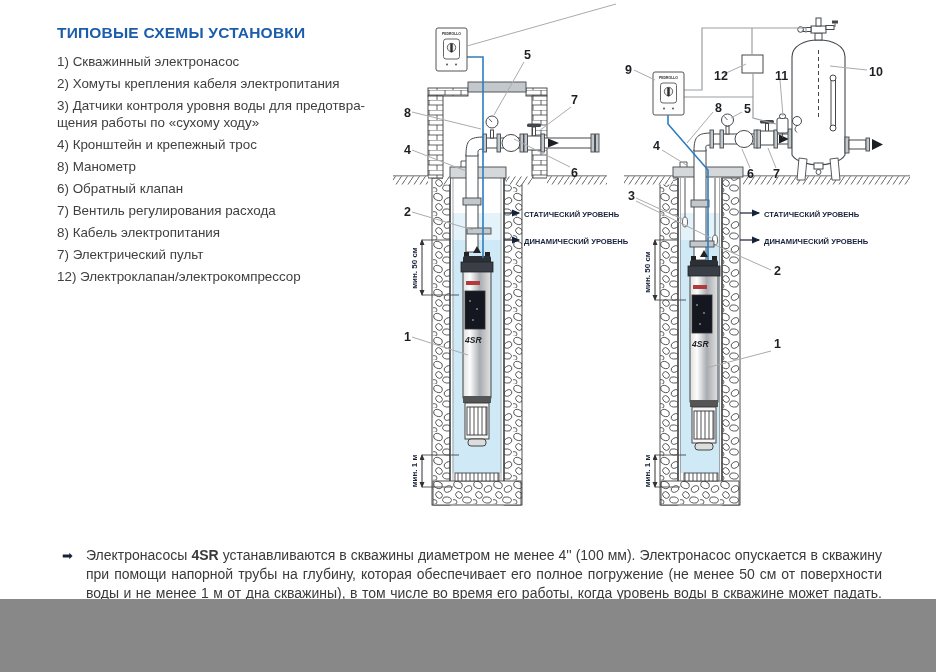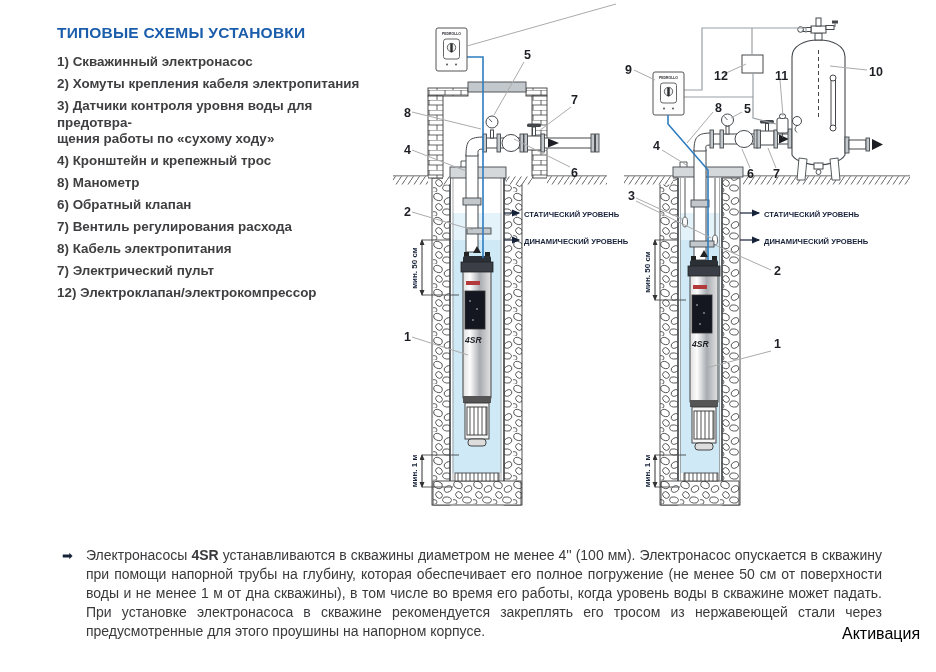--- a/index.html
+++ b/index.html
@@ -1,20 +1,20 @@
 <!DOCTYPE html>
 <html><head>
 <meta charset="utf-8">
 <style>
   html,body{margin:0;padding:0;background:#888;}
-  .page{position:relative;width:936px;height:672px;background:#fff;overflow:hidden;
+  .page{position:relative;width:936px;height:599px;background:#fff;overflow:hidden;
         font-family:"Liberation Sans",sans-serif;color:#3f3f41;}
   .title{position:absolute;left:57px;top:24px;font-size:15.5px;font-weight:bold;
          color:#1a5dab;letter-spacing:.2px;}
-  .legend{position:absolute;left:57px;top:54px;width:330px;font-size:13.4px;line-height:16.5px;font-weight:bold;}
+  .legend{position:absolute;left:57px;top:54px;width:330px;font-size:13.4px;line-height:16.5px;}
   .legend-item{margin-bottom:5.5px;white-space:pre-line;}
   .footer{position:absolute;left:62px;top:546px;width:820px;display:flex;}
   .footer .bullet{flex:0 0 24px;color:#16213a;font-size:13px;line-height:19px;}
   .footer .note{font-size:14px;line-height:19px;text-align:justify;color:#3a3a3c;}
   .footer .note b{font-weight:bold;}
   .watermark{position:absolute;left:842px;top:625px;font-size:16px;color:#000000;white-space:nowrap;}
   svg{position:absolute;overflow:visible;font-family:"Liberation Sans",sans-serif;}
   svg text{fill:#1d1f24;}
   .callout{font-size:12.5px;font-weight:bold;}
   .lvl{font-size:7.6px;font-weight:bold;fill:#16213a;letter-spacing:0px;}

